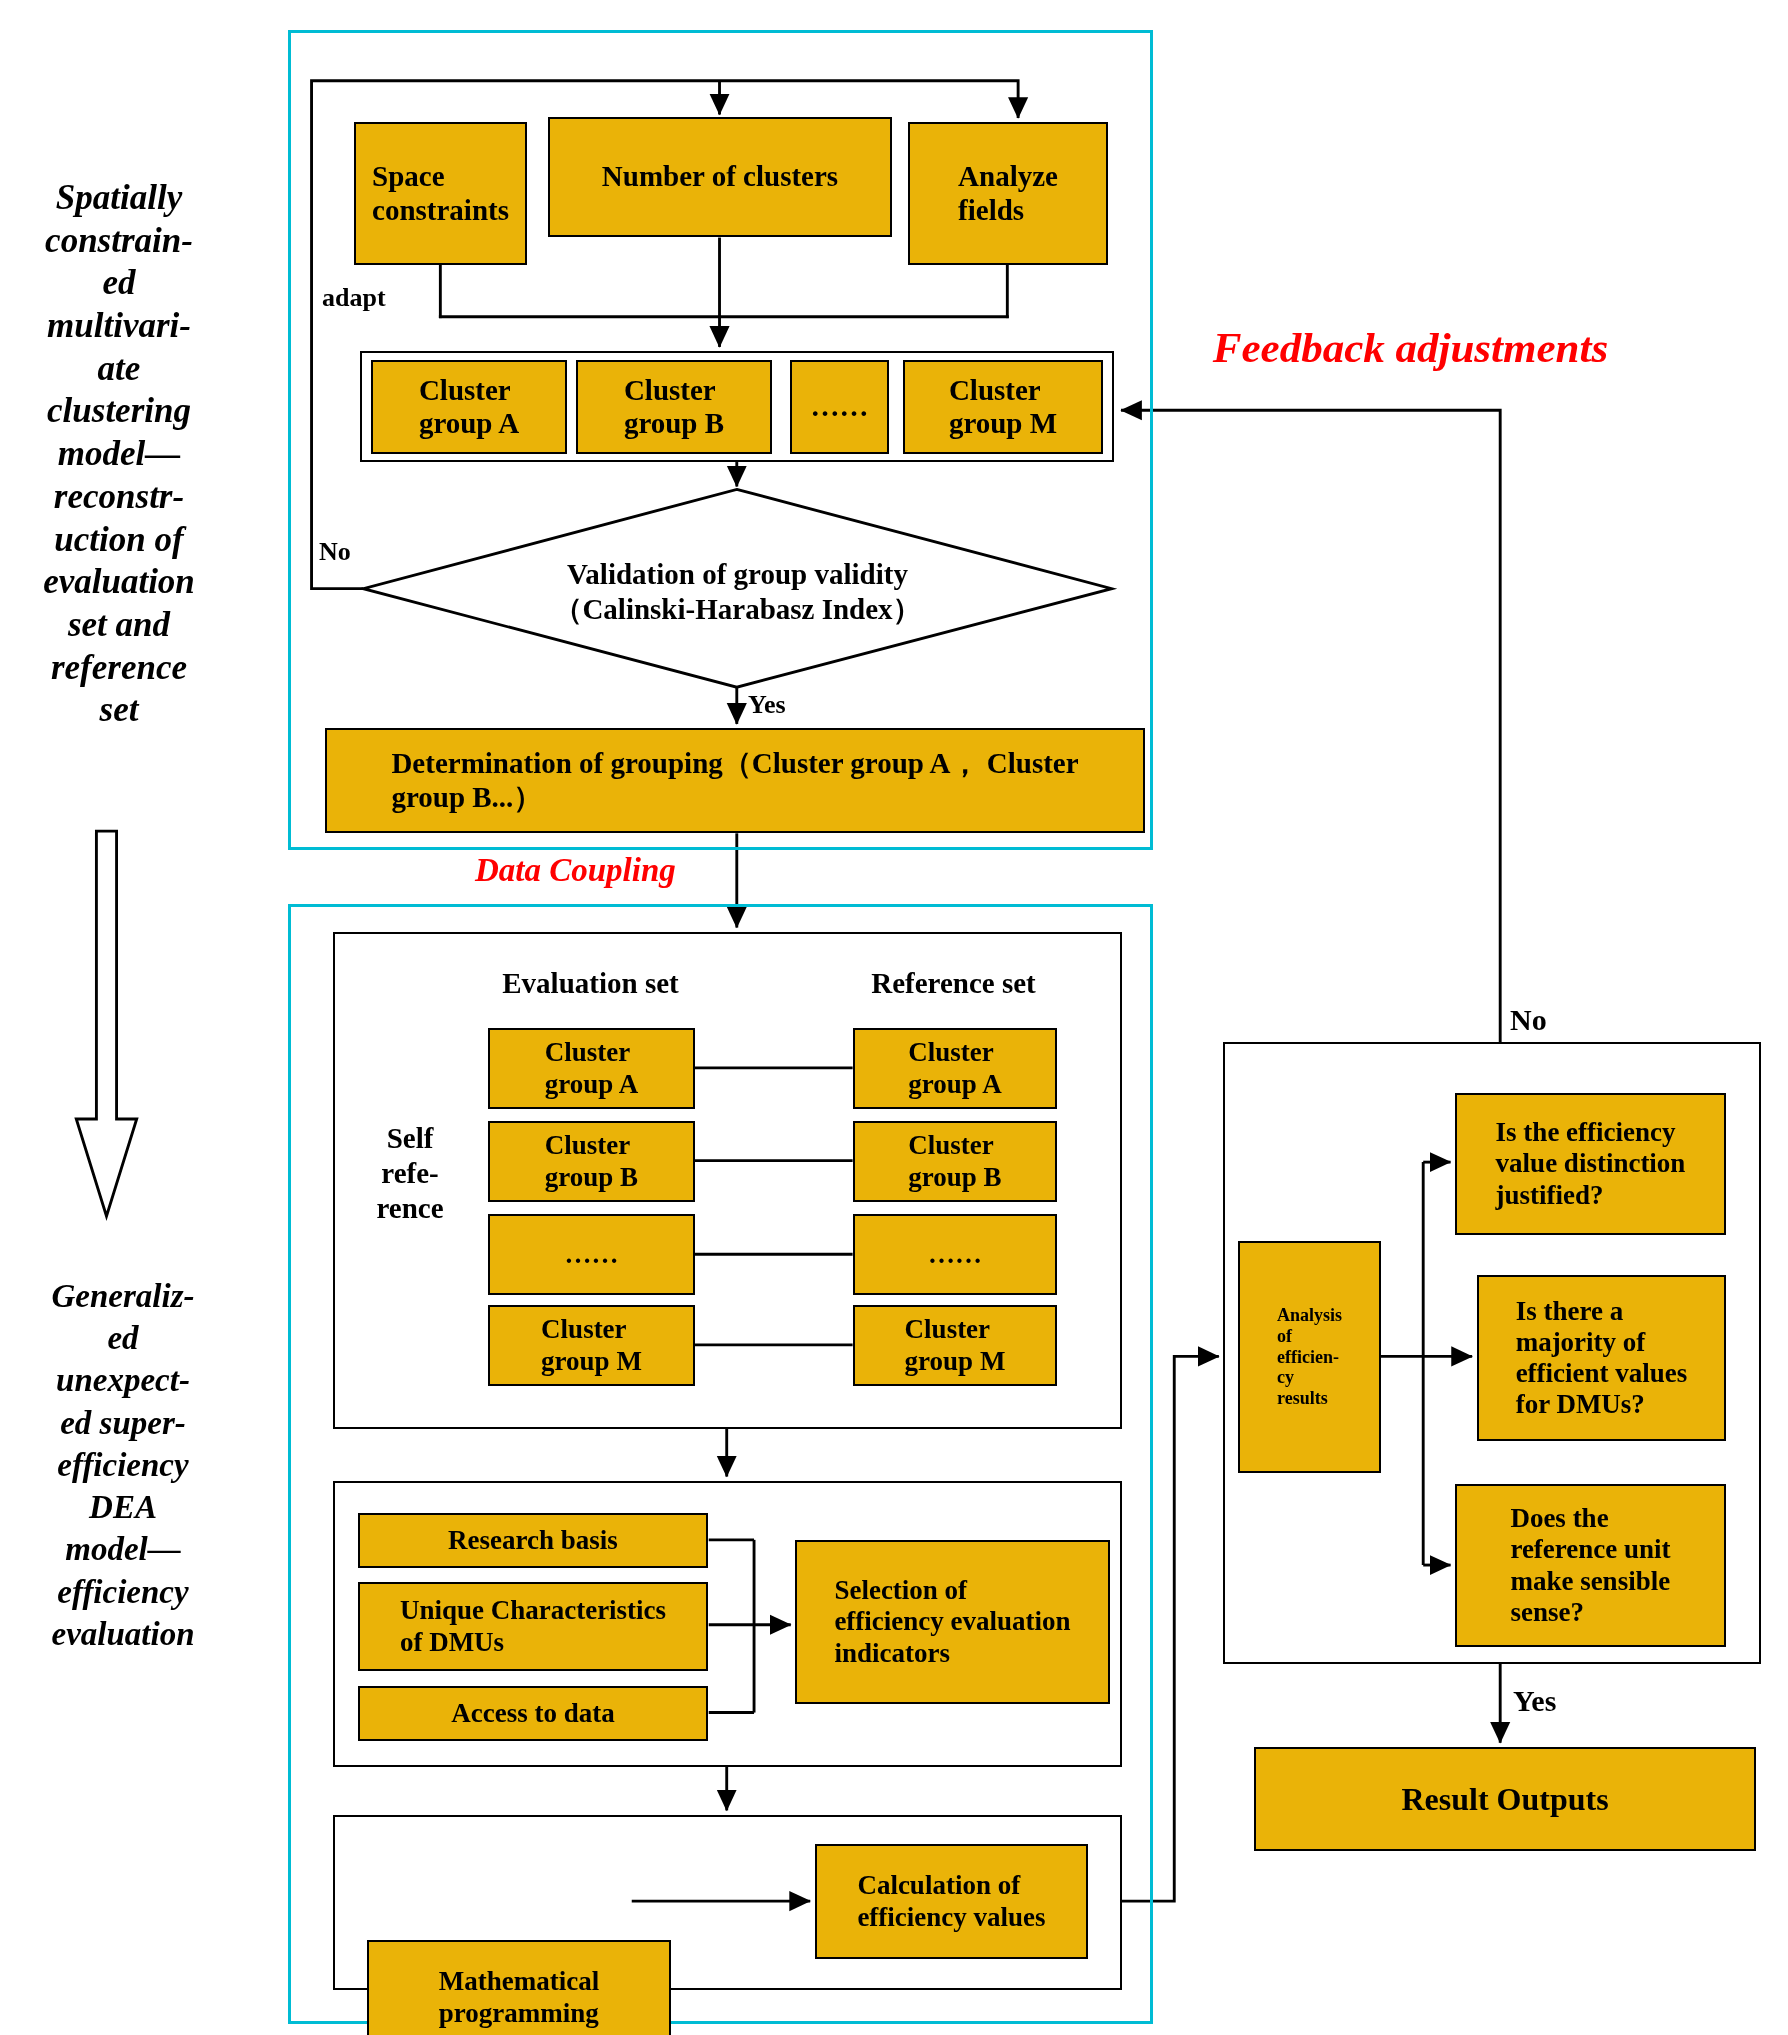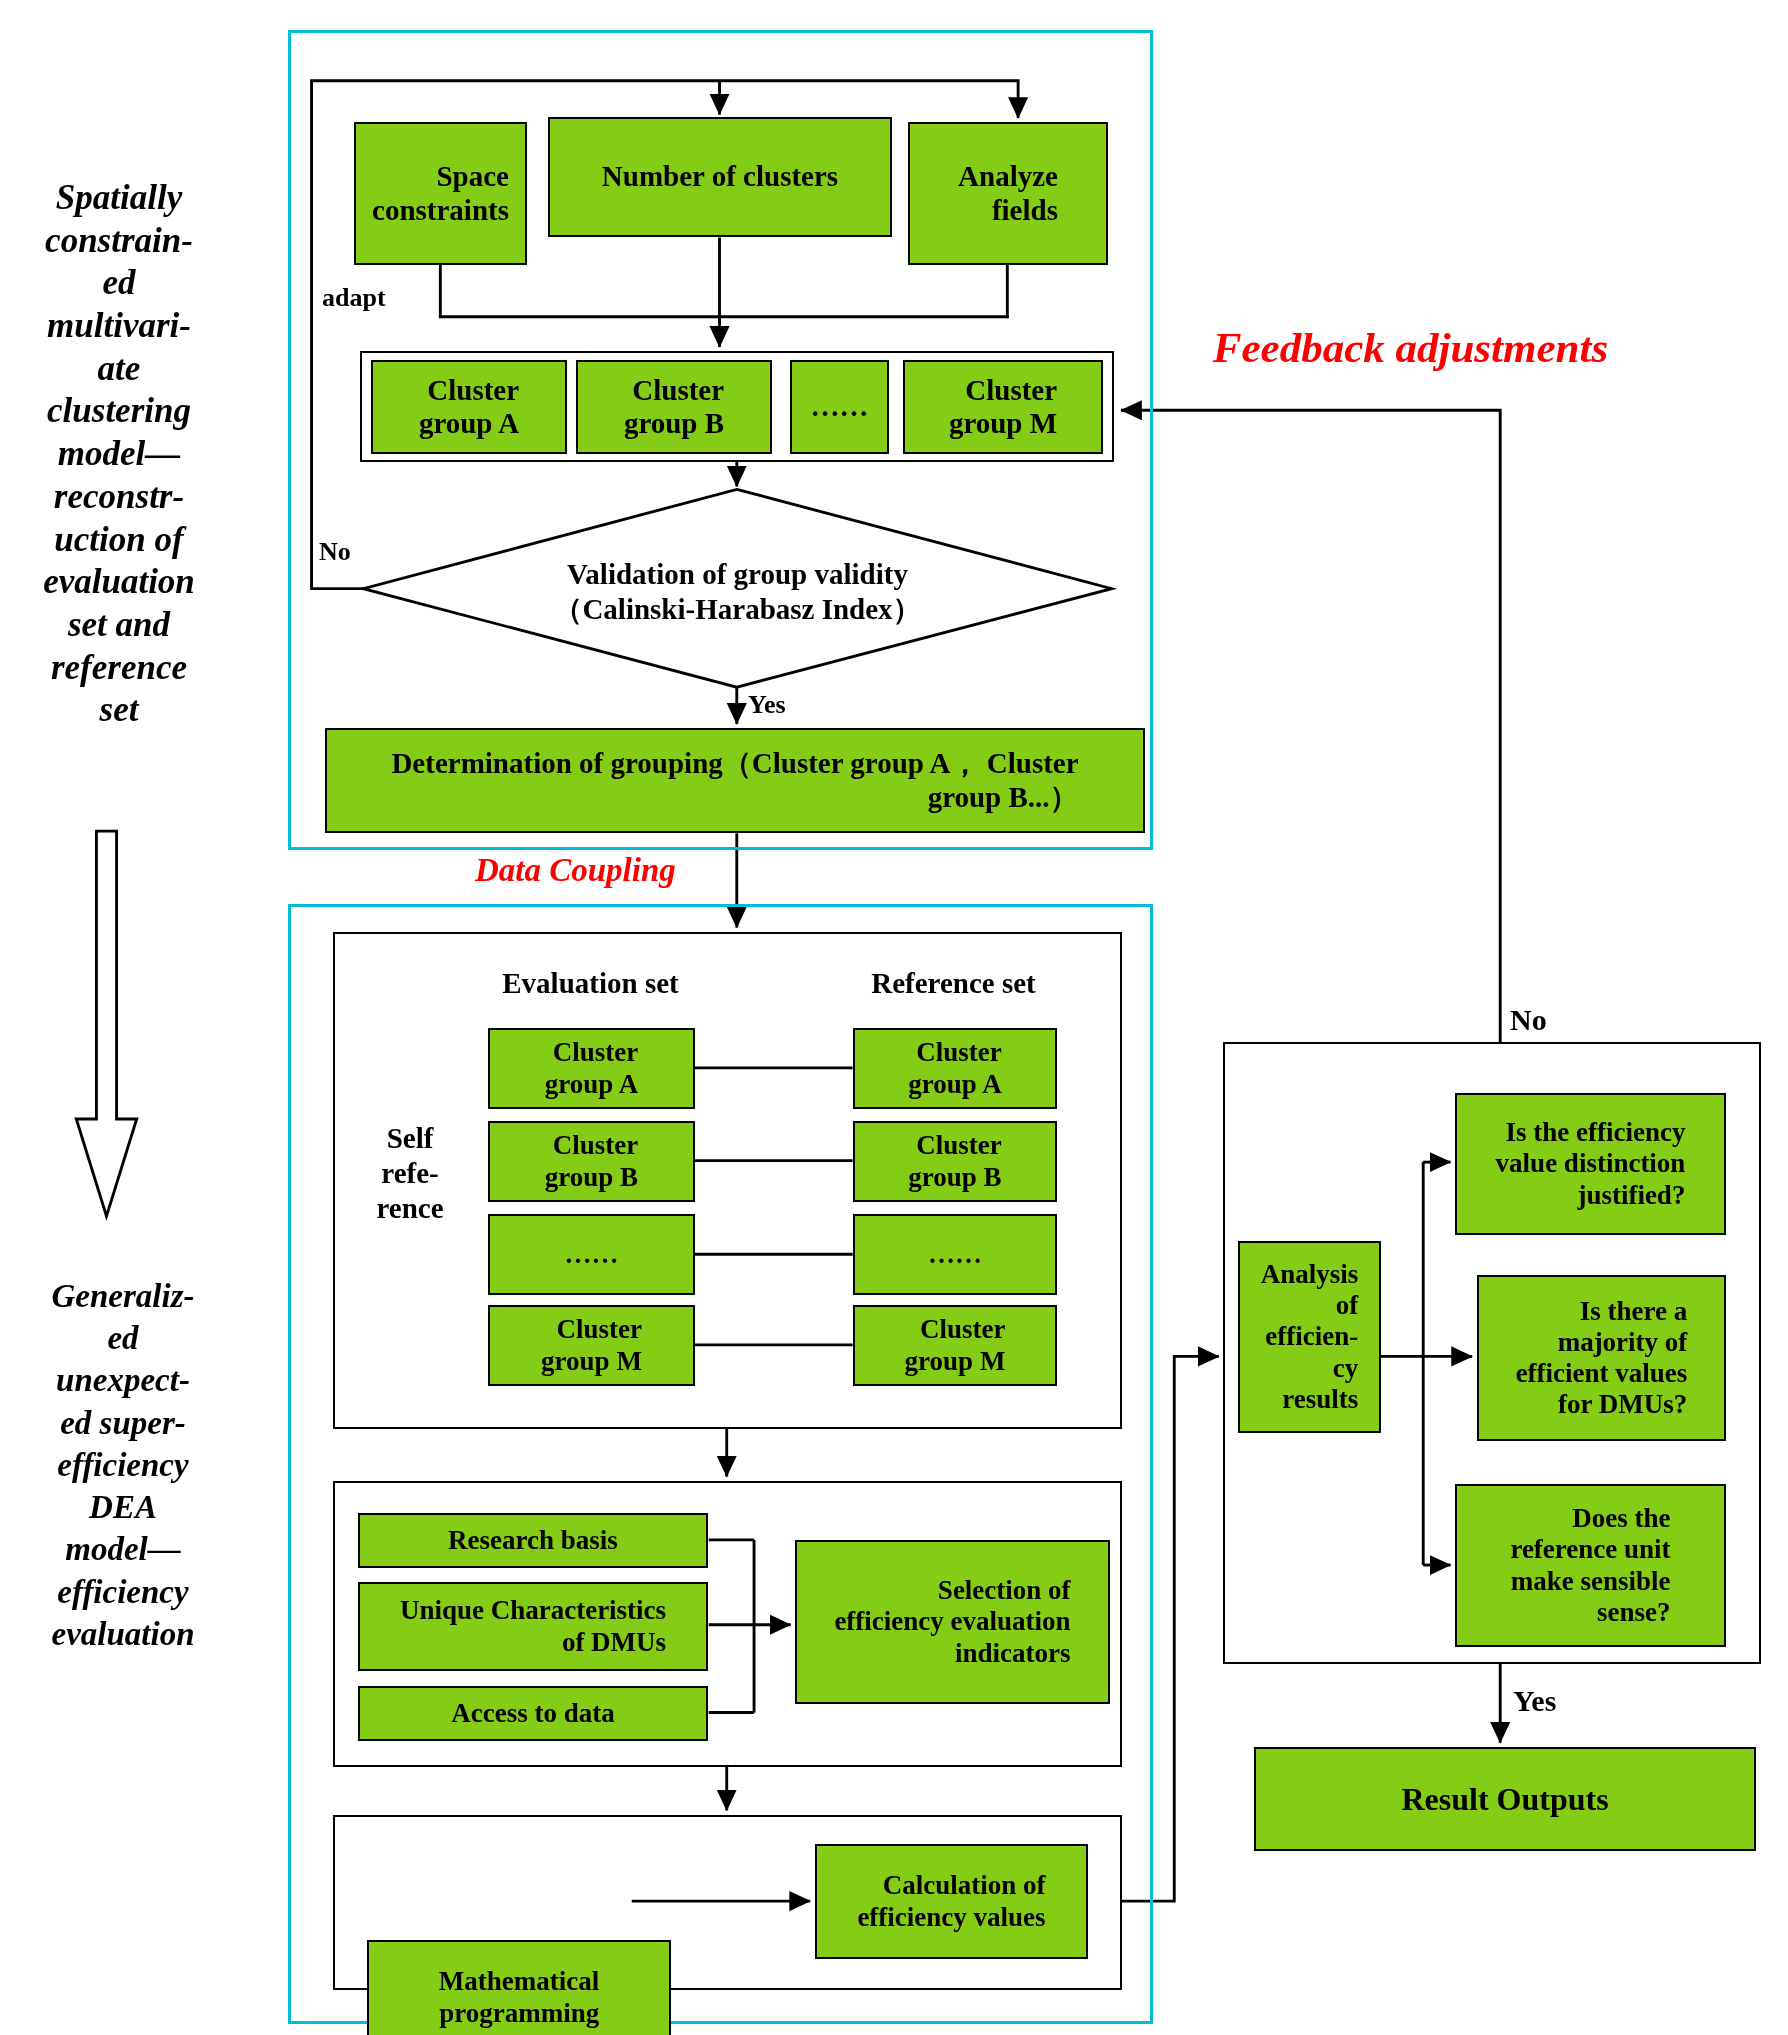--- a/index.html
+++ b/index.html
@@ -9,25 +9,25 @@
     position: relative;
     width: 1788px;
     height: 2035px;
     background: #ffffff;
     overflow: hidden;
   }
   svg.wires { position: absolute; left: 0; top: 0; }
   .box {
     position: absolute;
     border: 2.9px solid #000;
-    background: #84cc16;
+    background: #eab308;
     display: flex;
     align-items: center;
     justify-content: center;
-    text-align: right;
+    text-align: left;
     font-weight: bold;
     color: #000;
     white-space: pre-line;
     font-size: 29px;
     line-height: 1.15;
   }
   .frame {
     position: absolute;
     border: 2.9px solid #000;
     background: transparent;
@@ -191,21 +191,21 @@
 indicators</div>
 
   <div class="frame" style="left:333px; top:1815px; width:789px; height:175px;"></div>
   <div class="box" style="left:367px; top:1940px; width:304px; height:115px; font-size:27px;">Mathematical
 programming</div>
   <div class="box" style="left:815px; top:1844px; width:273px; height:115px; font-size:27px;">Calculation of
 efficiency values</div>
 
   <div class="txt" style="left:1510px; top:1002px; font-size:30px;">No</div>
   <div class="frame" style="left:1223px; top:1042px; width:538px; height:622px;"></div>
-  <div class="box" style="left:1238px; top:1241px; width:143px; height:192px; font-size:27px;">Analysis
+  <div class="box" style="left:1238px; top:1241px; width:143px; height:232px; font-size:18px;">Analysis
 of
 efficien-
 cy
 results</div>
   <div class="box" style="left:1455px; top:1093px; width:271px; height:142px; font-size:27px;">Is the efficiency
 value distinction
 justified?</div>
   <div class="box" style="left:1455px; top:1484px; width:271px; height:163px; font-size:27px;">Does the
 reference unit
 make sensible

